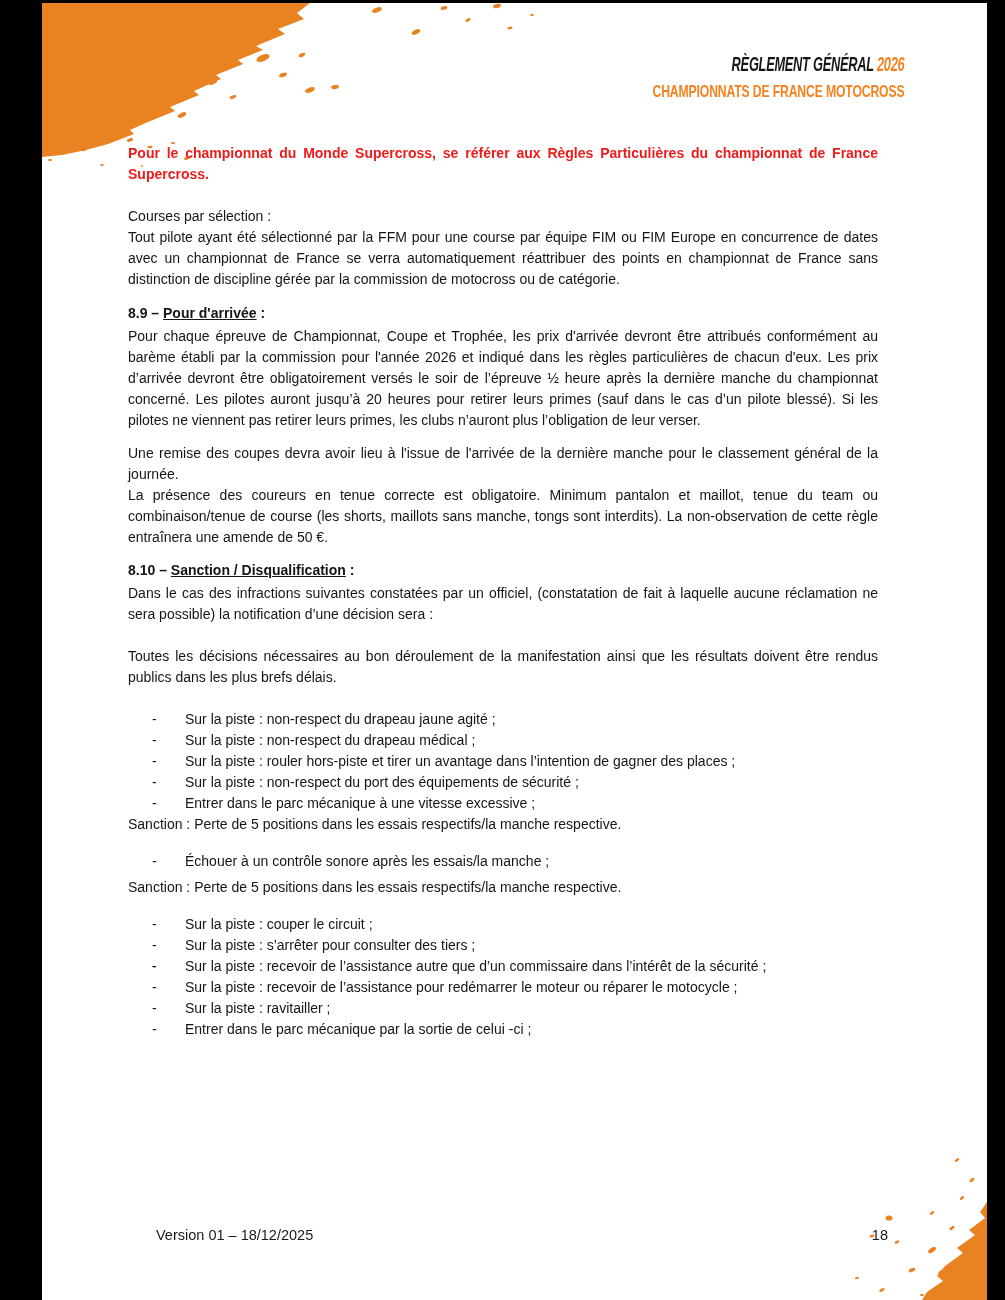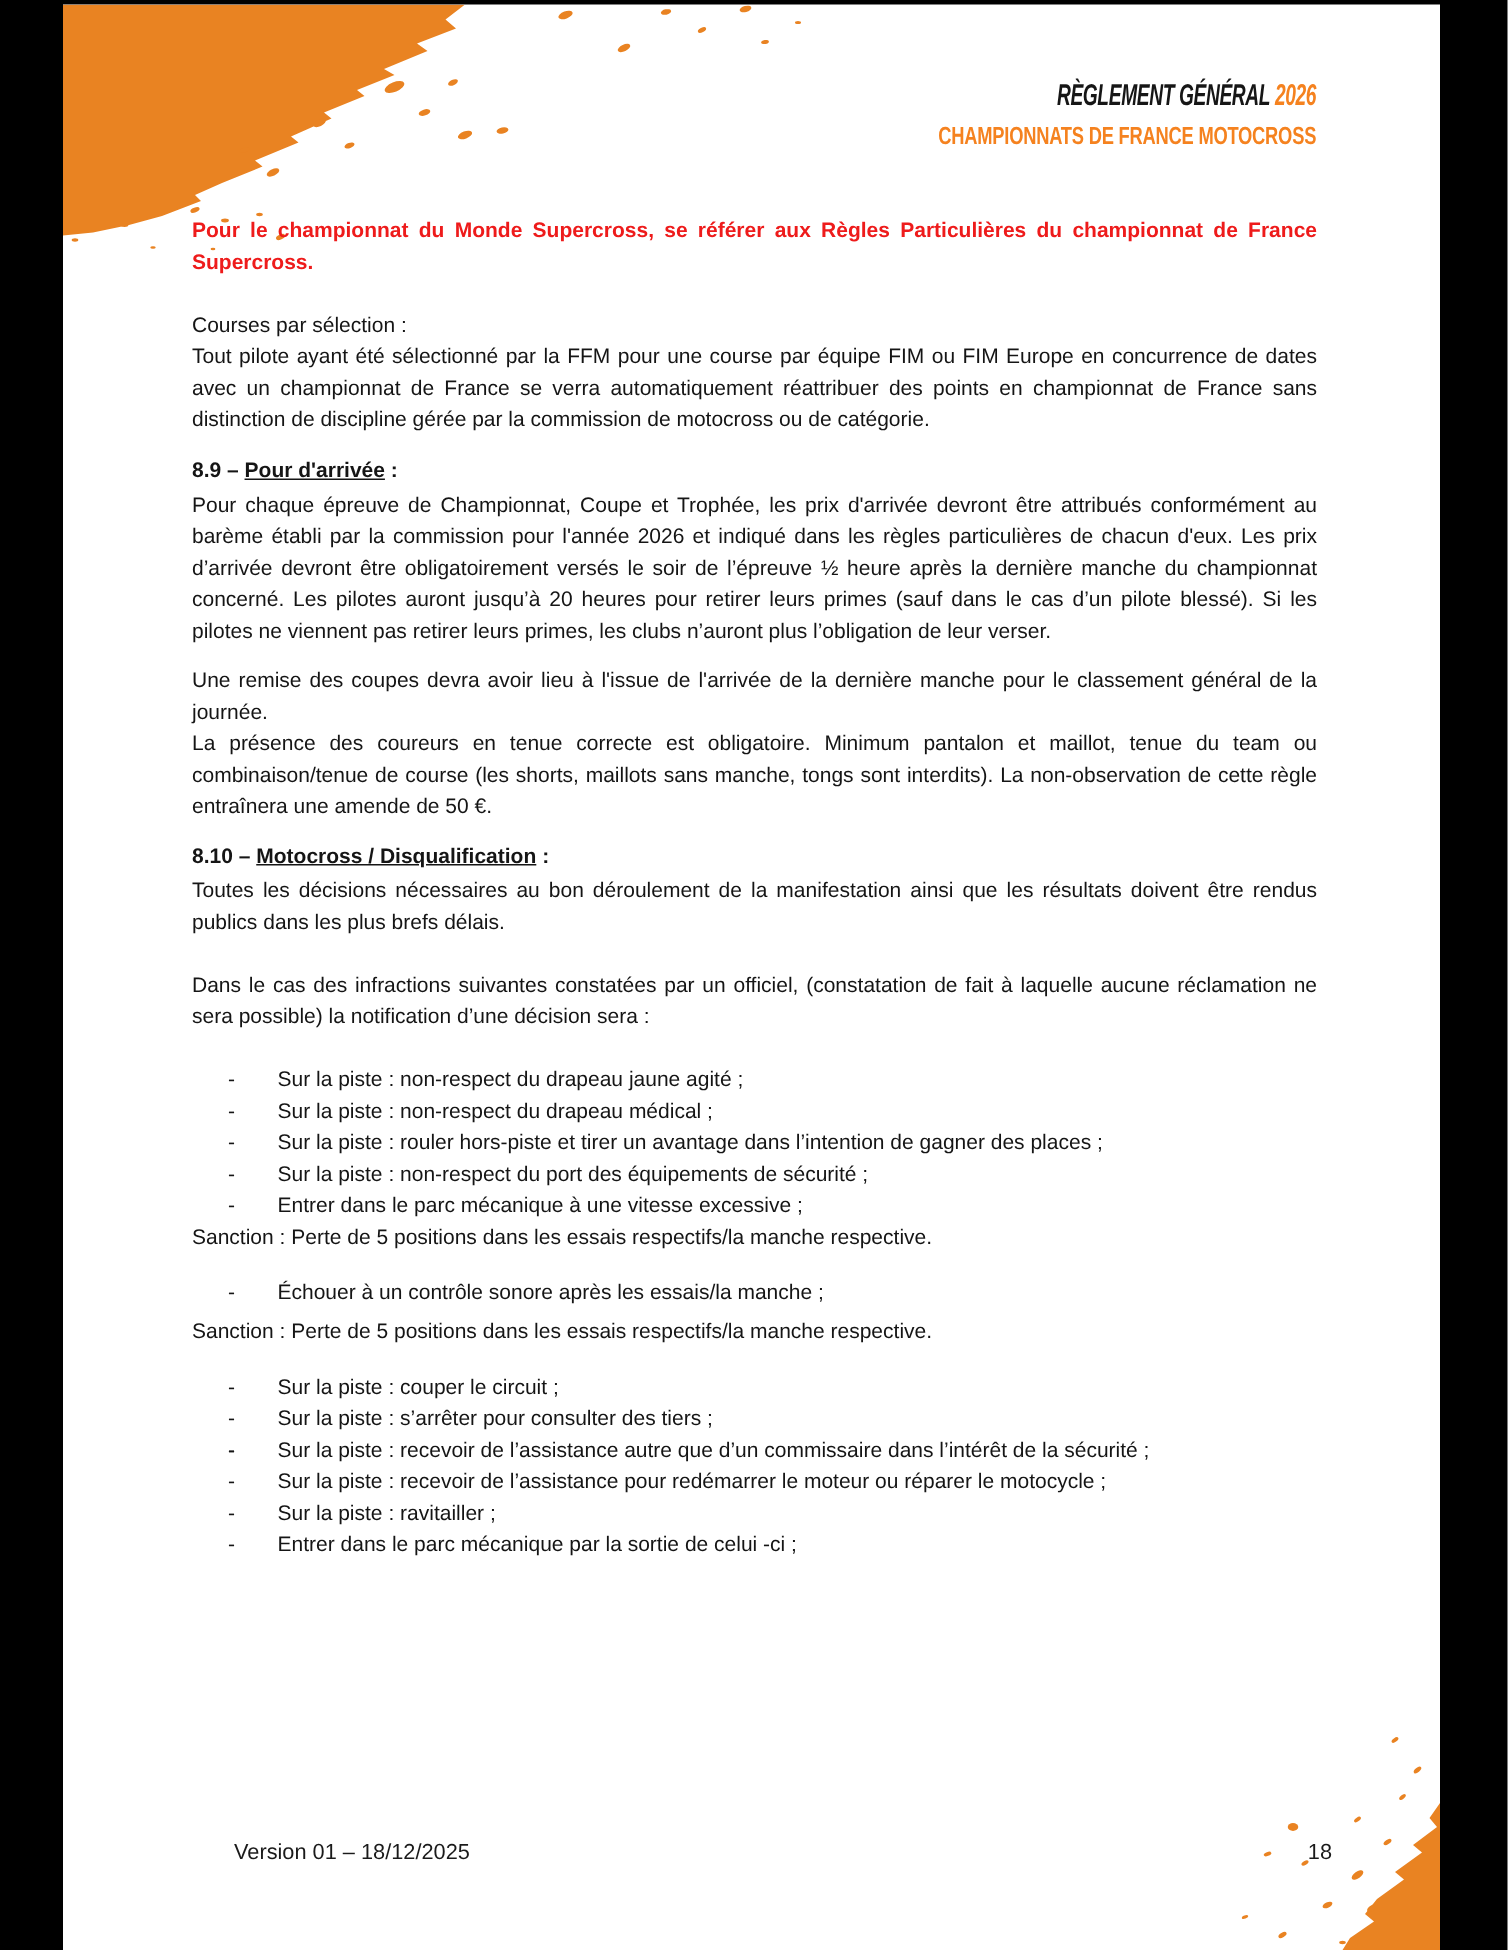--- a/index.html
+++ b/index.html
@@ -2,21 +2,21 @@
 <html><head>
 <meta charset="utf-8">
 <style>
   html,body{margin:0;padding:0;}
   body{
     width:1005px;height:1300px;background:#000;overflow:hidden;
     font-family:"Liberation Sans","DejaVu Sans",sans-serif;
   }
   .page{
     position:relative;margin-top:3px;margin-left:42px;
-    width:918px;height:1297px;background:#ffffff;overflow:hidden;
+    width:918px;height:1297px;background:#ffffff;overflow:hidden;padding-left:27px;
   }
   .splatter-top{position:absolute;top:0;left:0;pointer-events:none;}
   .splatter-bottom{position:absolute;right:0;bottom:0;pointer-events:none;}
   .doc-header{
     position:absolute;top:50px;right:83px;text-align:right;z-index:2;
   }
   .doc-title{
     font-size:20px;font-weight:bold;font-style:italic;color:#161616;
     letter-spacing:-0.4px;white-space:nowrap;
     transform:scaleX(0.64);transform-origin:100% 50%;
@@ -121,23 +121,23 @@
 
 
     <p class="subhead"><span class="u">Courses par sélection</span><span> :</span></p>
     <p class="mb13">Tout pilote ayant été sélectionné par la FFM pour une course par équipe FIM ou FIM Europe en concurrence de dates avec un championnat de France se verra automatiquement réattribuer des points en championnat de France sans distinction de discipline gérée par la commission de motocross ou de catégorie.</p>
 
     <p class="section-head mb2"><span>8.9 – </span><span class="u">Pour d'arrivée</span><span> :</span></p>
     <p class="mb12">Pour chaque épreuve de Championnat, Coupe et Trophée, les prix d'arrivée devront être attribués conformément au barème établi par la commission pour l'année 2026 et indiqué dans les règles particulières de chacun d'eux. Les prix d’arrivée devront être obligatoirement versés le soir de l’épreuve ½ heure après la dernière manche du championnat concerné. Les pilotes auront jusqu’à 20 heures pour retirer leurs primes (sauf dans le cas d’un pilote blessé). Si les pilotes ne viennent pas retirer leurs primes, les clubs n’auront plus l’obligation de leur verser.</p>
     <p>Une remise des coupes devra avoir lieu à l'issue de l'arrivée de la dernière manche pour le classement général de la journée.</p>
     <p class="mb12">La présence des coureurs en tenue correcte est obligatoire. Minimum pantalon et maillot, tenue du team ou combinaison/tenue de course (les shorts, maillots sans manche, tongs sont interdits). La non-observation de cette règle entraînera une amende de 50 €.</p>
 
-    <p class="section-head mb2"><span>8.10 – </span><span class="u">Motocross / Disqualification</span><span> :</span></p>
+    <p class="section-head mb2"><span>8.10 – </span><span class="u">Sanction / Disqualification</span><span> :</span></p>
+    <p class="mb21">Dans le cas des infractions suivantes constatées par un officiel, (constatation de fait à laquelle aucune réclamation ne sera possible) la notification d’une décision sera :</p>
     <p class="mb21">Toutes les décisions nécessaires au bon déroulement de la manifestation ainsi que les résultats doivent être rendus publics dans les plus brefs délais.</p>
-    <p class="mb21">Dans le cas des infractions suivantes constatées par un officiel, (constatation de fait à laquelle aucune réclamation ne sera possible) la notification d’une décision sera :</p>
 
     <ul class="dlist">
       <li><span class="dash">-</span><span>Sur la piste : non-respect du drapeau jaune agité ;</span></li>
       <li><span class="dash">-</span><span>Sur la piste : non-respect du drapeau médical ;</span></li>
       <li><span class="dash">-</span><span>Sur la piste : rouler hors-piste et tirer un avantage dans l’intention de gagner des places ;</span></li>
       <li><span class="dash">-</span><span>Sur la piste : non-respect du port des équipements de sécurité ;</span></li>
       <li><span class="dash">-</span><span>Entrer dans le parc mécanique à une vitesse excessive ;</span></li>
     </ul>
     <p class="mb16">Sanction : Perte de 5 positions dans les essais respectifs/la manche respective.</p>
 

